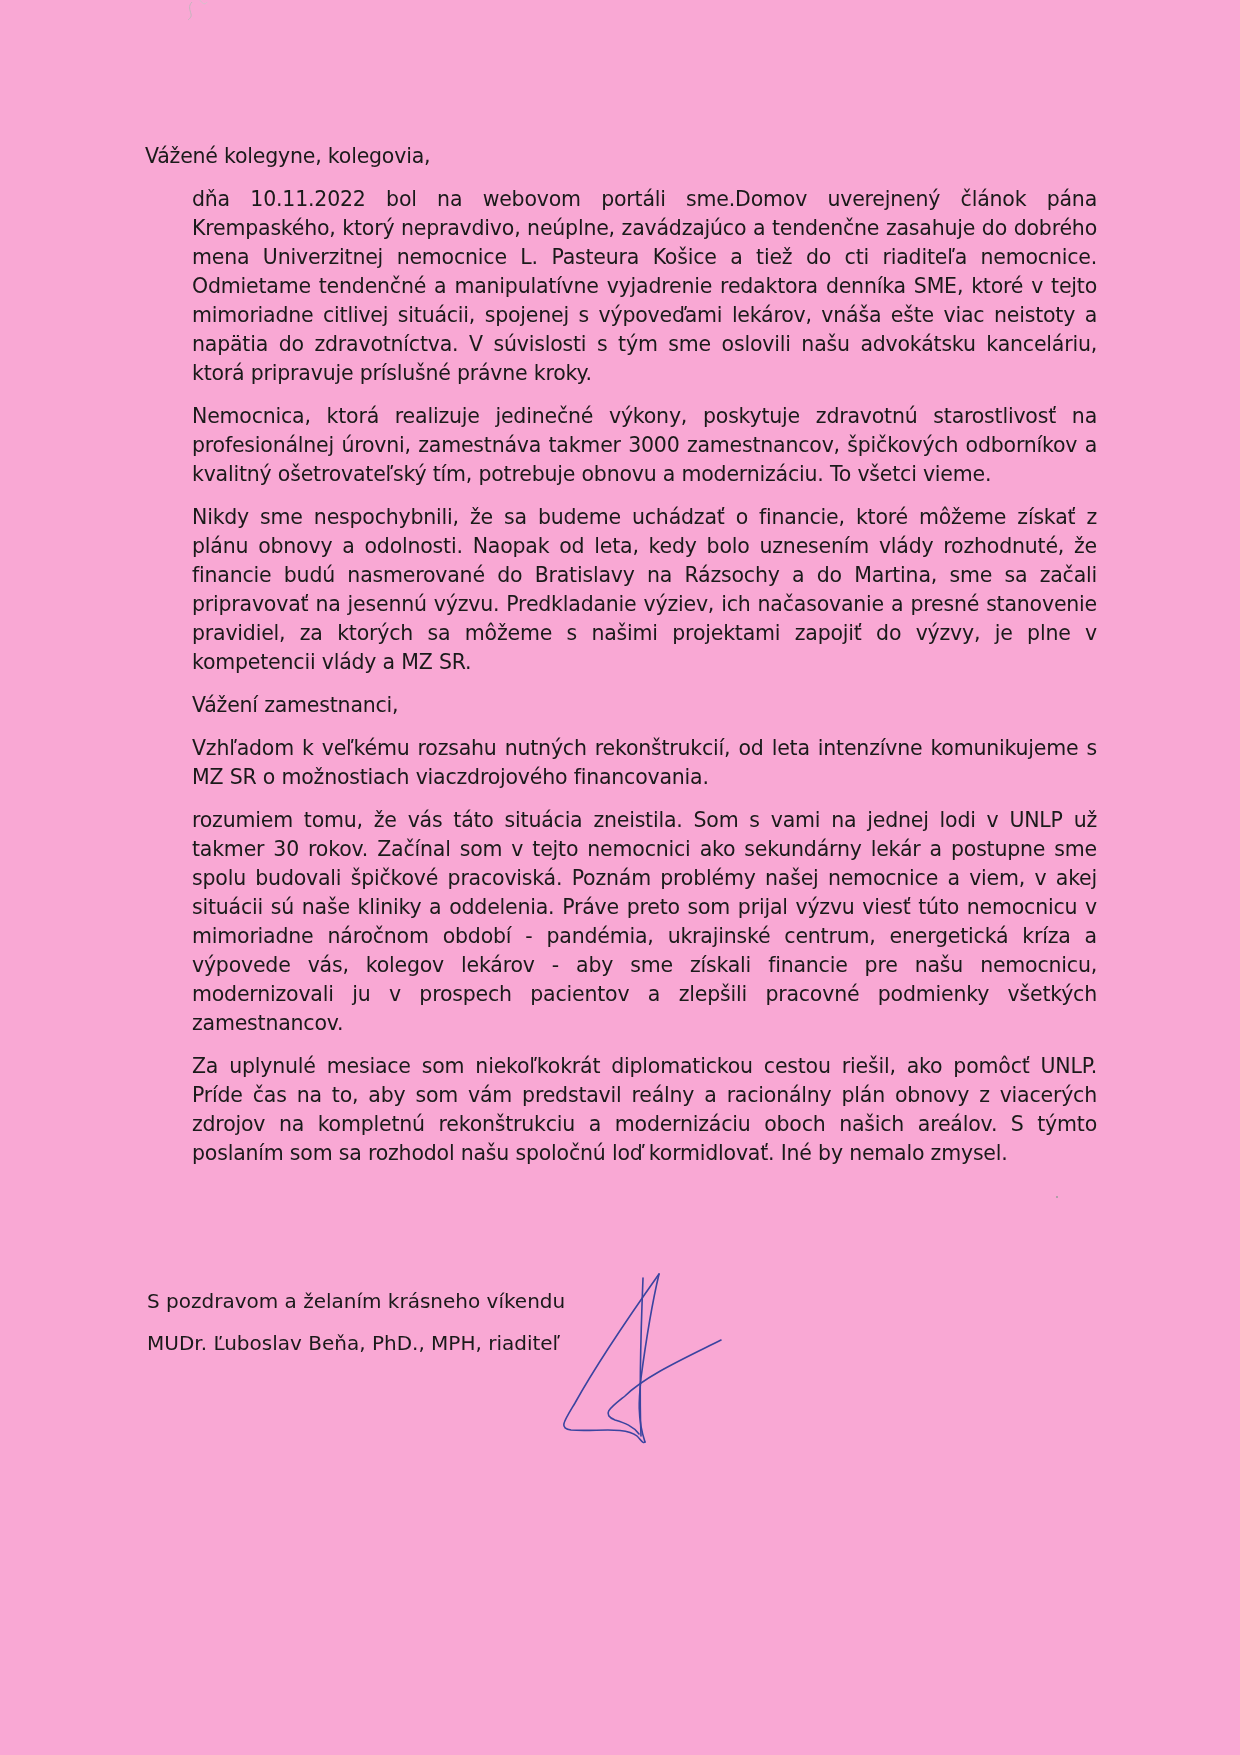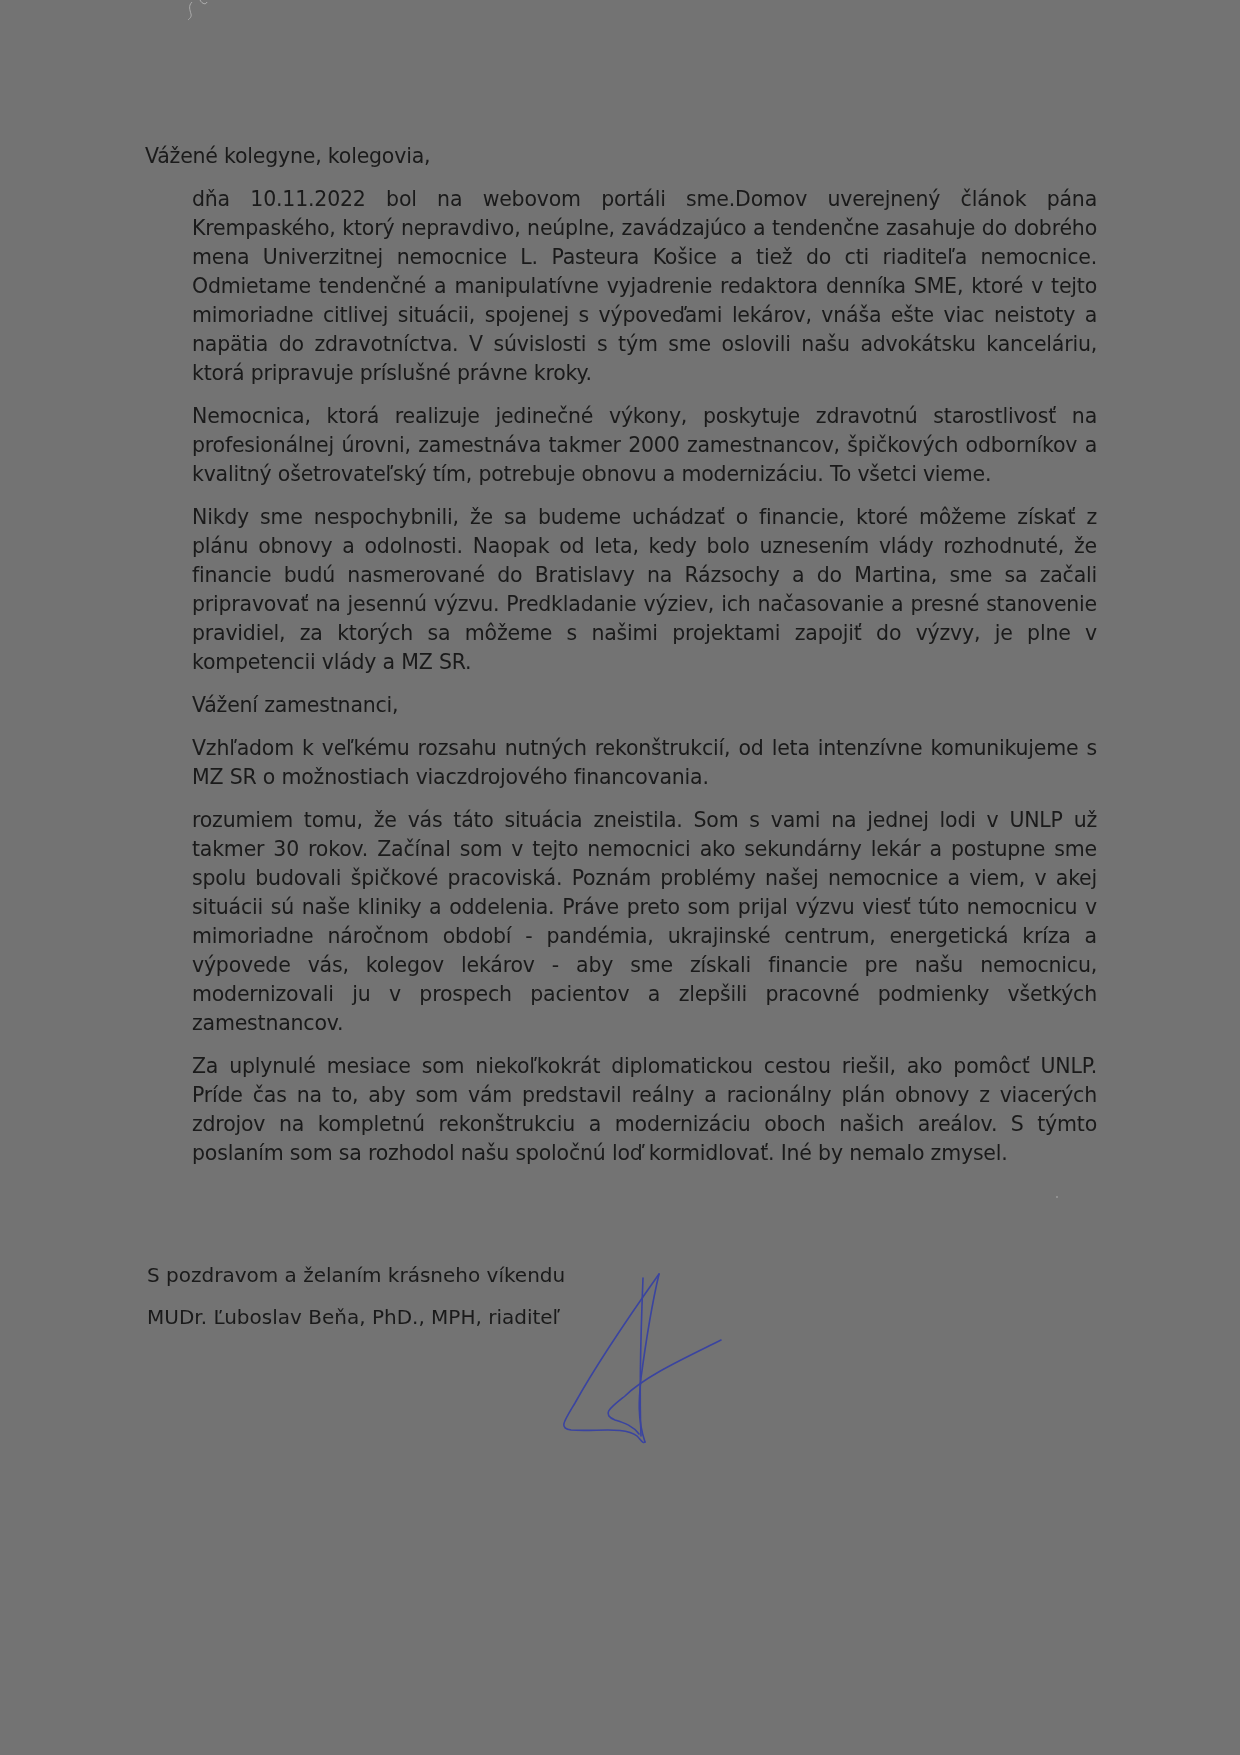--- a/index.html
+++ b/index.html
@@ -1,48 +1,48 @@
 <!DOCTYPE html>
 <html><head>
 <meta charset="utf-8">
 <style>
   html, body { margin: 0; padding: 0; background: #ffffff; }
   body {
     width: 1240px; height: 1755px; position: relative; overflow: hidden;
     font-family: "DejaVu Sans", sans-serif; color: #1a1a1a;
   }
-  .page { position: absolute; left: 0; top: 0; width: 1240px; height: 1755px; background: #737373; }
+  .page { position: absolute; left: 0; top: 0; width: 1240px; height: 1755px; background: #f9a8d4; }
   .scan-mark { position: absolute; left: 180px; top: 0; width: 40px; height: 24px; }
   .letter {
     position: absolute; left: 145px; top: 142px; width: 952px;
     font-size: 20.5px; line-height: 29px; letter-spacing: -0.2px;
   }
   .p { margin: 0; text-align: justify; text-align-last: left; }
   .salutation { margin-bottom: 10px; }
   .p + .p { margin-top: 14px; margin-left: 47px; }
   .greeting { margin-top: 0; }
-  .closing { position: absolute; left: 147px; top: 1261px; font-size: 20px; line-height: 29px; }
+  .closing { position: absolute; left: 147px; top: 1287px; font-size: 20px; line-height: 29px; }
   .closing div { margin: 0 0 13px 0; }
   .signature { position: absolute; left: 555px; top: 1268px; width: 180px; height: 180px; }
   .dot { position: absolute; width: 2px; height: 2px; background: #9a9a9a; border-radius: 50%; }
 </style>
 </head>
 <body>
 
 <div class="page">
 
   <svg class="scan-mark" viewBox="0 0 40 24">
     <path d="M12 2 C 8 6, 10 10, 11 14 C 12 17, 9 19, 8 20" fill="none" stroke="#b8b8b8" stroke-width="0.8"></path>
     <path d="M20 0 C 22 4, 26 5, 27 2" fill="none" stroke="#c8c8c8" stroke-width="0.7"></path>
   </svg>
 
   <div class="letter">
     <p class="p salutation">Vážené kolegyne, kolegovia,</p>
     <p class="p">dňa 10.11.2022 bol na webovom portáli sme.Domov uverejnený článok pána Krempaského, ktorý nepravdivo, neúplne, zavádzajúco a tendenčne zasahuje do dobrého mena Univerzitnej nemocnice L. Pasteura Košice a tiež do cti riaditeľa nemocnice. Odmietame tendenčné a manipulatívne vyjadrenie redaktora denníka SME, ktoré v tejto mimoriadne citlivej situácii, spojenej s výpoveďami lekárov, vnáša ešte viac neistoty a napätia do zdravotníctva. V súvislosti s tým sme oslovili našu advokátsku kanceláriu, ktorá pripravuje príslušné právne kroky.</p>
-    <p class="p">Nemocnica, ktorá realizuje jedinečné výkony, poskytuje zdravotnú starostlivosť na profesionálnej úrovni, zamestnáva takmer 2000 zamestnancov, špičkových odborníkov a kvalitný ošetrovateľský tím, potrebuje obnovu a modernizáciu. To všetci vieme.</p>
+    <p class="p">Nemocnica, ktorá realizuje jedinečné výkony, poskytuje zdravotnú starostlivosť na profesionálnej úrovni, zamestnáva takmer 3000 zamestnancov, špičkových odborníkov a kvalitný ošetrovateľský tím, potrebuje obnovu a modernizáciu. To všetci vieme.</p>
     <p class="p">Nikdy sme nespochybnili, že sa budeme uchádzať o financie, ktoré môžeme získať z plánu obnovy a odolnosti. Naopak od leta, kedy bolo uznesením vlády rozhodnuté, že financie budú nasmerované do Bratislavy na Rázsochy a do Martina, sme sa začali pripravovať na jesennú výzvu. Predkladanie výziev, ich načasovanie a presné stanovenie pravidiel, za ktorých sa môžeme s našimi projektami zapojiť do výzvy, je plne v kompetencii vlády a MZ SR.</p>
     <p class="p greeting">Vážení zamestnanci,</p>
     <p class="p">Vzhľadom k veľkému rozsahu nutných rekonštrukcií, od leta intenzívne komunikujeme s MZ SR o možnostiach viaczdrojového financovania.</p>
     <p class="p">rozumiem tomu, že vás táto situácia zneistila. Som s vami na jednej lodi v UNLP už takmer 30 rokov. Začínal som v tejto nemocnici ako sekundárny lekár a postupne sme spolu budovali špičkové pracoviská. Poznám problémy našej nemocnice a viem, v akej situácii sú naše kliniky a oddelenia. Práve preto som prijal výzvu viesť túto nemocnicu v mimoriadne náročnom období - pandémia, ukrajinské centrum, energetická kríza a výpovede vás, kolegov lekárov - aby sme získali financie pre našu nemocnicu, modernizovali ju v prospech pacientov a zlepšili pracovné podmienky všetkých zamestnancov.</p>
     <p class="p">Za uplynulé mesiace som niekoľkokrát diplomatickou cestou riešil, ako pomôcť UNLP. Príde čas na to, aby som vám predstavil reálny a racionálny plán obnovy z viacerých zdrojov na kompletnú rekonštrukciu a modernizáciu oboch našich areálov. S týmto poslaním som sa rozhodol našu spoločnú loď kormidlovať. Iné by nemalo zmysel.</p>
   </div>
 
   <div class="closing">
     <div>S pozdravom a želaním krásneho víkendu</div>
     <div>MUDr. Ľuboslav Beňa, PhD., MPH, riaditeľ</div>

